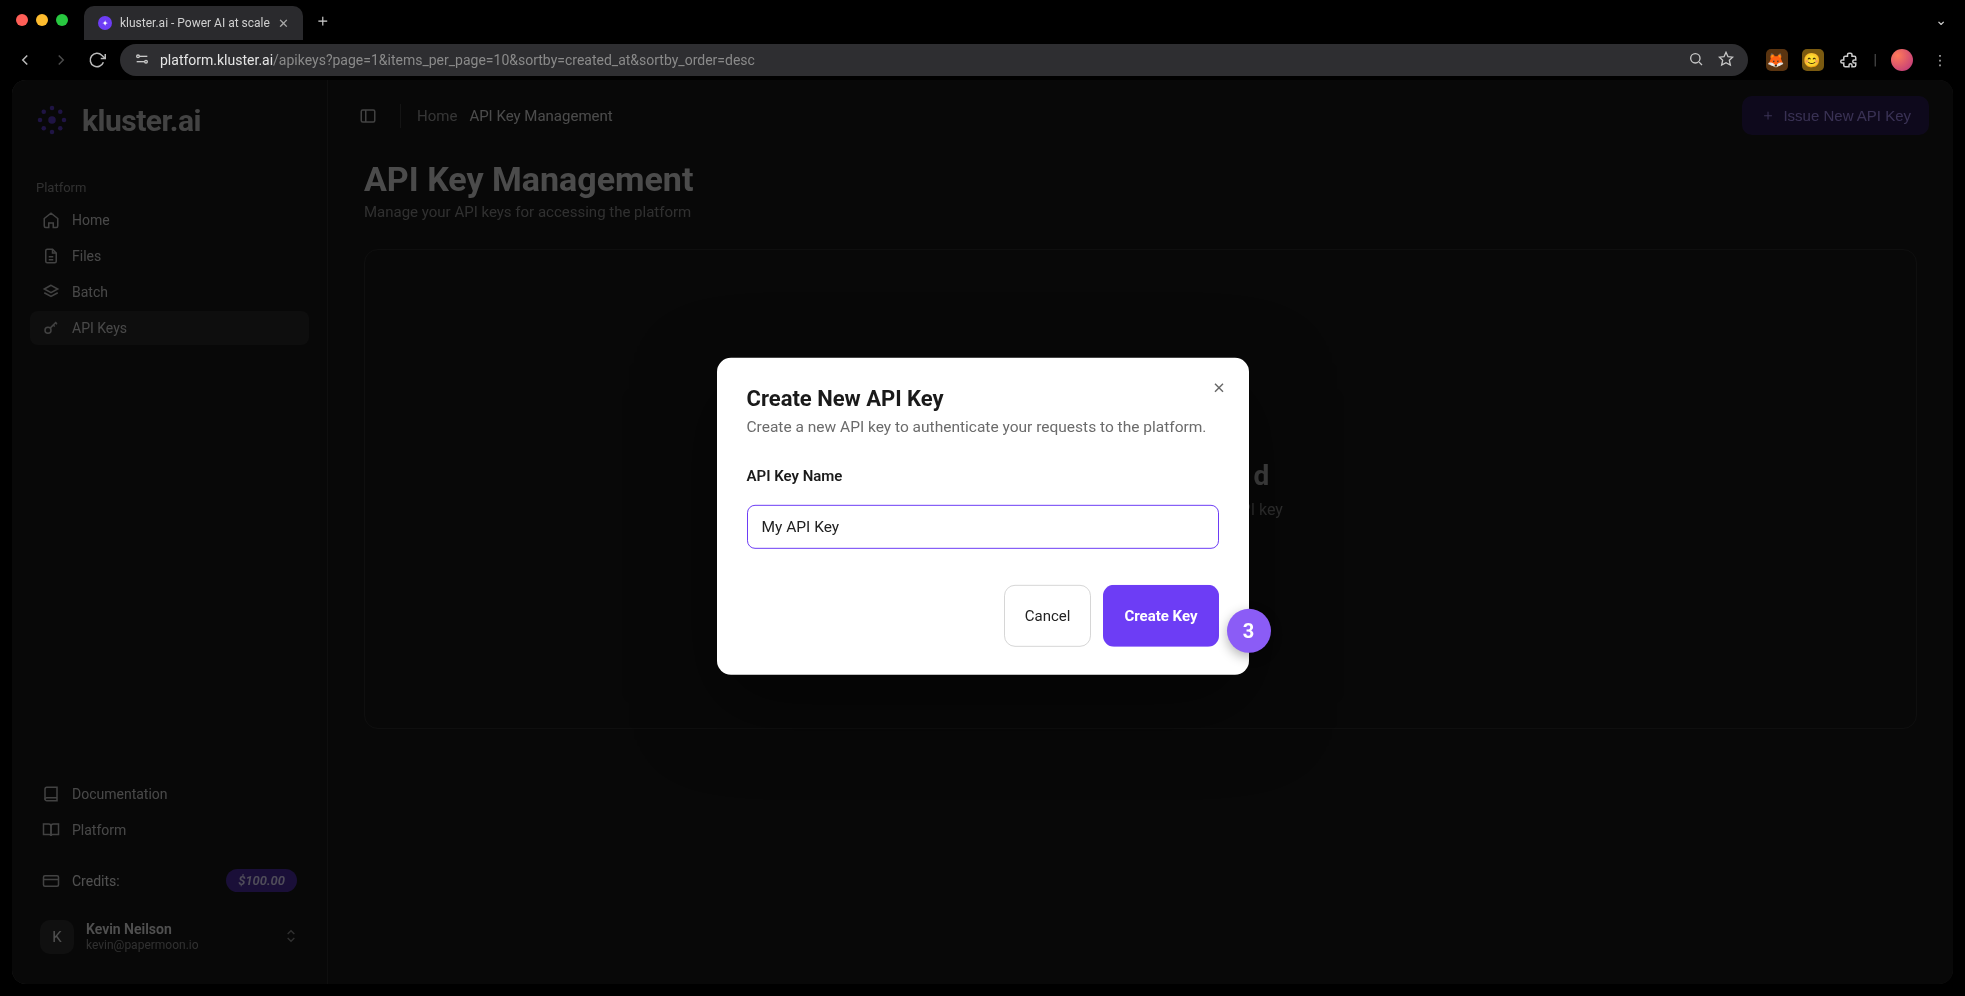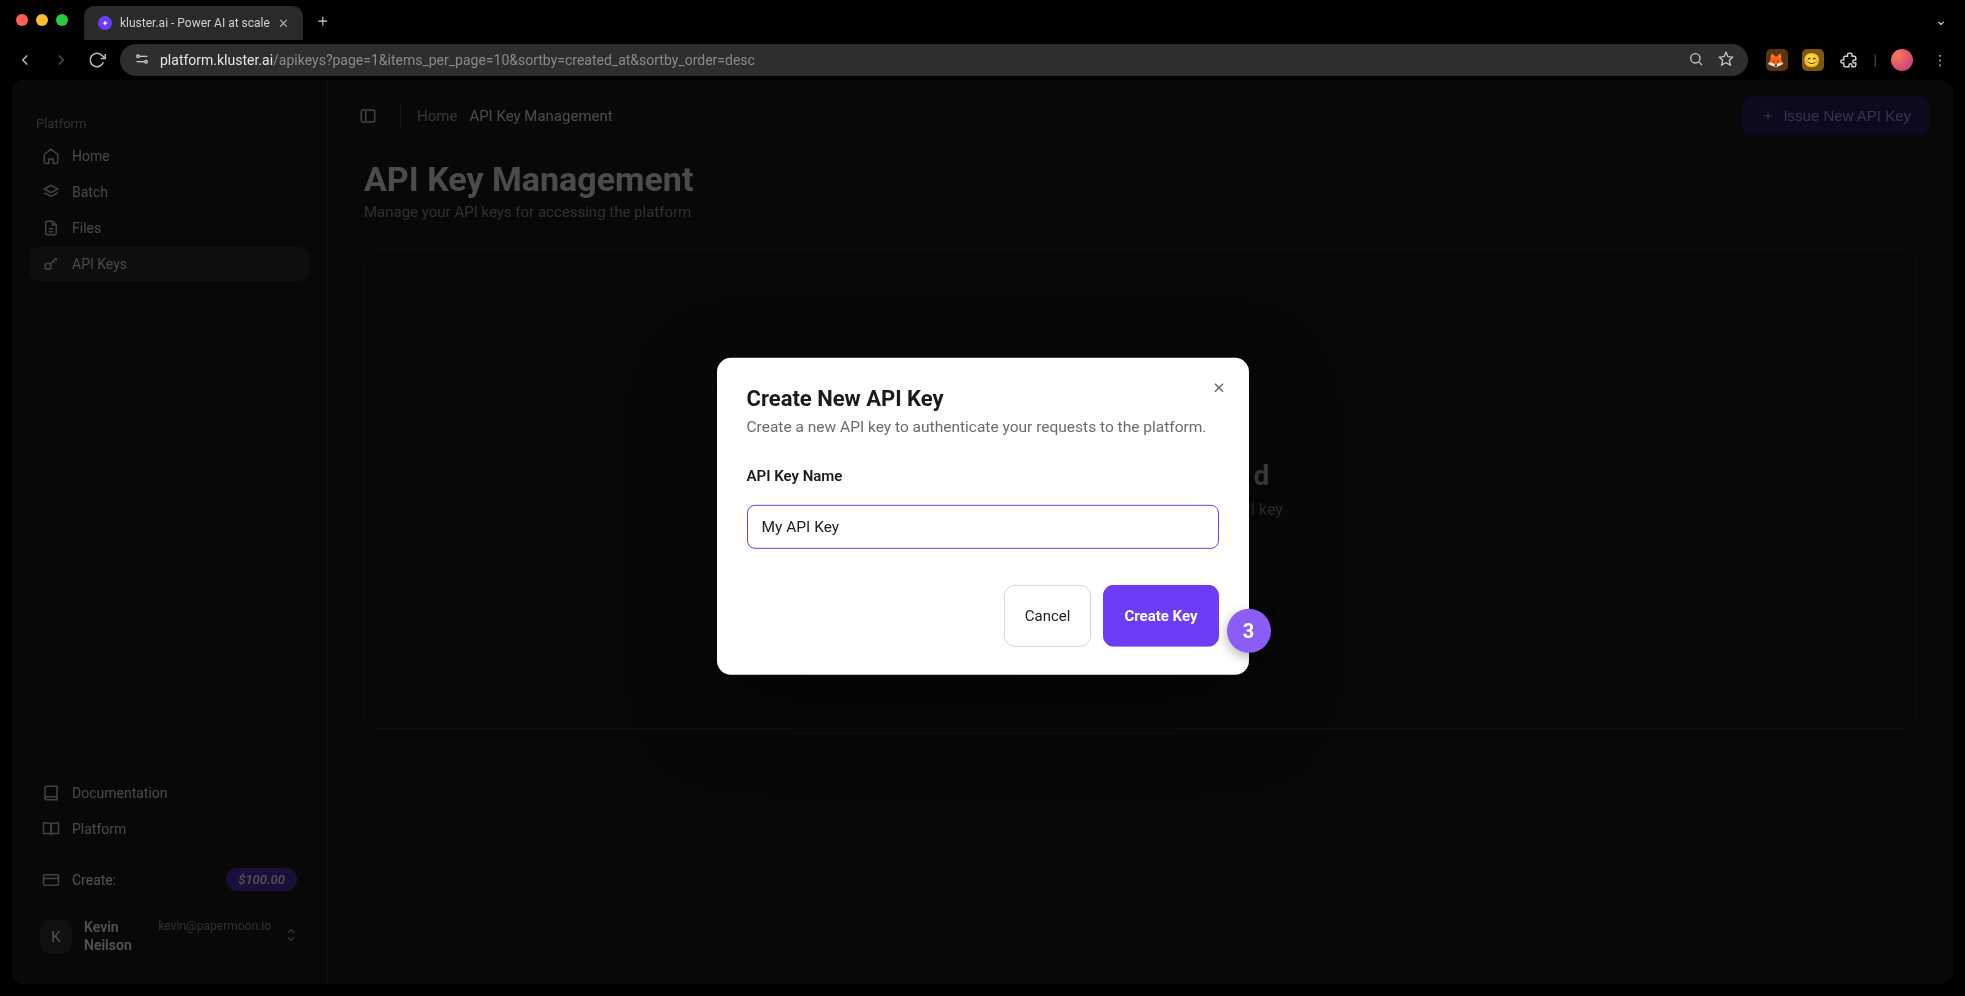--- a/index.html
+++ b/index.html
@@ -51,21 +51,21 @@
   .logo-text{font-size:30px;font-weight:700;letter-spacing:-0.5px;color:#bfbfbf;}
   .section-label{font-size:13px;color:#8a8a8a;margin:14px 0 8px 6px;}
   .nav-item{display:flex;align-items:center;gap:12px;padding:8px 12px;border-radius:8px;color:#cfcfcf;cursor:pointer;margin-bottom:2px;}
   .nav-item.active{background:#2a2a2a;}
   .nav-item svg,.nav-item .ic{color:#bdbdbd;}
   .sidebar .spacer{flex:1;}
   .credits-row{display:flex;align-items:center;gap:12px;padding:8px 12px;margin:12px 0;}
   .credits-badge{background:var(--badge-purple);color:#e4dcff;padding:4px 12px;border-radius:14px;font-size:13px;font-weight:600;margin-left:auto;font-style:italic;}
   .user-row{display:flex;align-items:center;gap:12px;padding:8px 10px;border-radius:10px;cursor:pointer;}
   .user-avatar{width:34px;height:34px;border-radius:10px;background:#2f2f2f;display:flex;align-items:center;justify-content:center;color:#e5e5e5;font-size:15px;}
-  .user-meta{display:flex;flex-direction:row;line-height:1.25;}
+  .user-meta{display:flex;flex-direction:column;line-height:1.25;}
   .user-name{font-size:14px;color:#e5e5e5;font-weight:600;}
   .user-email{font-size:12px;color:#8a8a8a;}
   .sort-ic{margin-left:auto;color:#8a8a8a;}
   
   .main{flex:1;display:flex;flex-direction:column;}
   .topbar{display:flex;align-items:center;padding:16px 24px;gap:16px;}
   .collapse-btn{width:32px;height:32px;border-radius:8px;display:flex;align-items:center;justify-content:center;color:#bdbdbd;cursor:pointer;}
   .vline{width:1px;height:24px;background:#3a3a3a;}
   .crumbs{display:flex;gap:12px;font-size:15px;}
   .crumb-home{color:#9a9a9a;}
@@ -166,43 +166,59 @@
       <span style="color:#555">|</span>
       <div class="avatar-ext"></div>
       <div class="nav-btn">⋮</div>
     </div>
   </div>
 
   <div class="viewport">
     <div class="app">
 
       <aside class="sidebar">
+        <div class="logo">
+          <svg class="logo-mark" viewBox="0 0 48 48">
+            <g fill="#5b3ac4">
+              <circle cx="24" cy="24" r="5"></circle>
+              <circle cx="24" cy="8" r="3"></circle>
+                <circle cx="24" cy="40" r="3"></circle>
+              <circle cx="8" cy="24" r="3"></circle>
+                <circle cx="40" cy="24" r="3"></circle>
+              <circle cx="13" cy="13" r="3"></circle>
+                <circle cx="35" cy="13" r="3"></circle>
+              <circle cx="13" cy="35" r="3"></circle>
+                <circle cx="35" cy="35" r="3"></circle>
+            </g>
+          </svg>
+          <span class="logo-text">kluster.ai</span>
+        </div>
         <div class="section-label">Platform</div>
         <div class="nav-item">
           <svg class="ic18" viewBox="0 0 24 24" fill="none" stroke="currentColor" stroke-width="2">
               <path d="M3 10l9-7 9 7v10a2 2 0 0 1-2 2h-4v-6h-6v6H5a2 2 0 0 1-2-2z"></path>
             </svg>
           <span>Home</span>
-        </div>
-        <div class="nav-item">
-          <svg class="ic18" viewBox="0 0 24 24" fill="none" stroke="currentColor" stroke-width="2">
-              <polygon points="12 3 3 8 12 13 21 8 12 3"></polygon>
-              <polyline points="3 13 12 18 21 13"></polyline>
-            </svg>
-          <span>Batch</span>
         </div>
         <div class="nav-item">
           <svg class="ic18" viewBox="0 0 24 24" fill="none" stroke="currentColor" stroke-width="2">
               <path d="M14 3H7a2 2 0 0 0-2 2v14a2 2 0 0 0 2 2h10a2 2 0 0 0 2-2V8z"></path>
               <polyline points="14 3 14 8 19 8"></polyline>
               <line x1="9" y1="13" x2="15" y2="13"></line>
               <line x1="9" y1="17" x2="15" y2="17"></line>
             </svg>
           <span>Files</span>
         </div>
+        <div class="nav-item">
+          <svg class="ic18" viewBox="0 0 24 24" fill="none" stroke="currentColor" stroke-width="2">
+              <polygon points="12 3 3 8 12 13 21 8 12 3"></polygon>
+              <polyline points="3 13 12 18 21 13"></polyline>
+            </svg>
+          <span>Batch</span>
+        </div>
         <div class="nav-item active">
           <svg class="ic18" viewBox="0 0 24 24" fill="none" stroke="currentColor" stroke-width="2">
               <circle cx="8" cy="15" r="4"></circle>
               <path d="M10.85 12.15L19 4"></path>
               <path d="M18 5l2 2"></path>
               <path d="M15 8l2 2"></path>
             </svg>
           <span>API Keys</span>
         </div>
 
@@ -221,21 +237,21 @@
               <path d="M22 4h-7a3 3 0 0 0-3 3v13a2 2 0 0 1 2-2h8z"></path>
             </svg>
           <span>Platform</span>
         </div>
 
         <div class="credits-row">
           <svg class="ic18" viewBox="0 0 24 24" fill="none" stroke="#bdbdbd" stroke-width="2">
               <rect x="2" y="5" width="20" height="14" rx="2"></rect>
               <line x1="2" y1="10" x2="22" y2="10"></line>
             </svg>
-          <span>Create:</span>
+          <span>Credits:</span>
           <span class="credits-badge">$100.00</span>
         </div>
 
         <div class="user-row">
           <div class="user-avatar">K</div>
           <div class="user-meta">
             <span class="user-name">Kevin Neilson</span>
             <span class="user-email">kevin@papermoon.io</span>
           </div>
           <span class="sort-ic">

